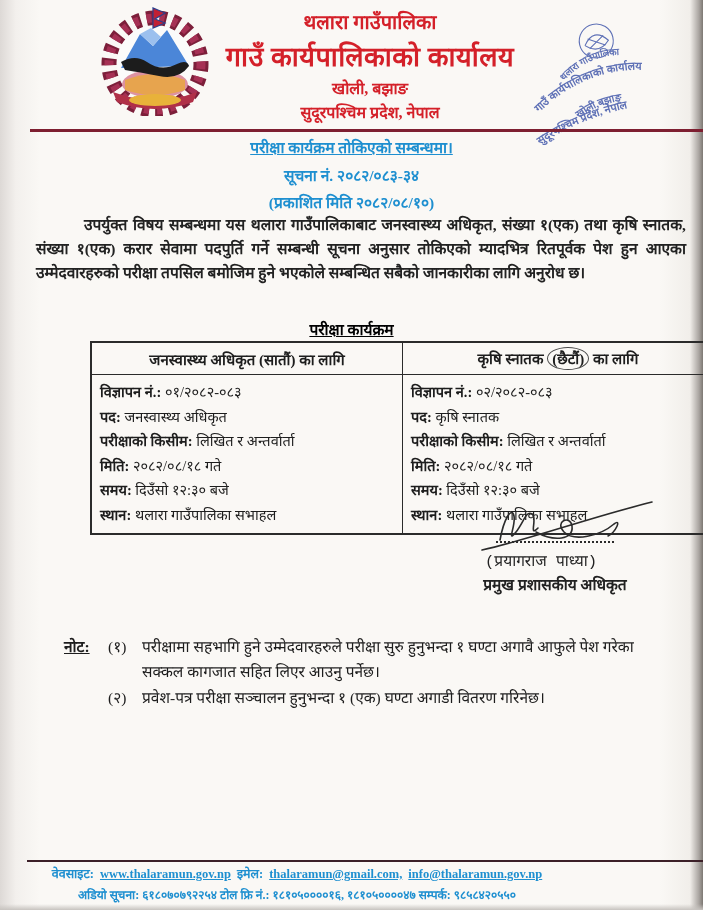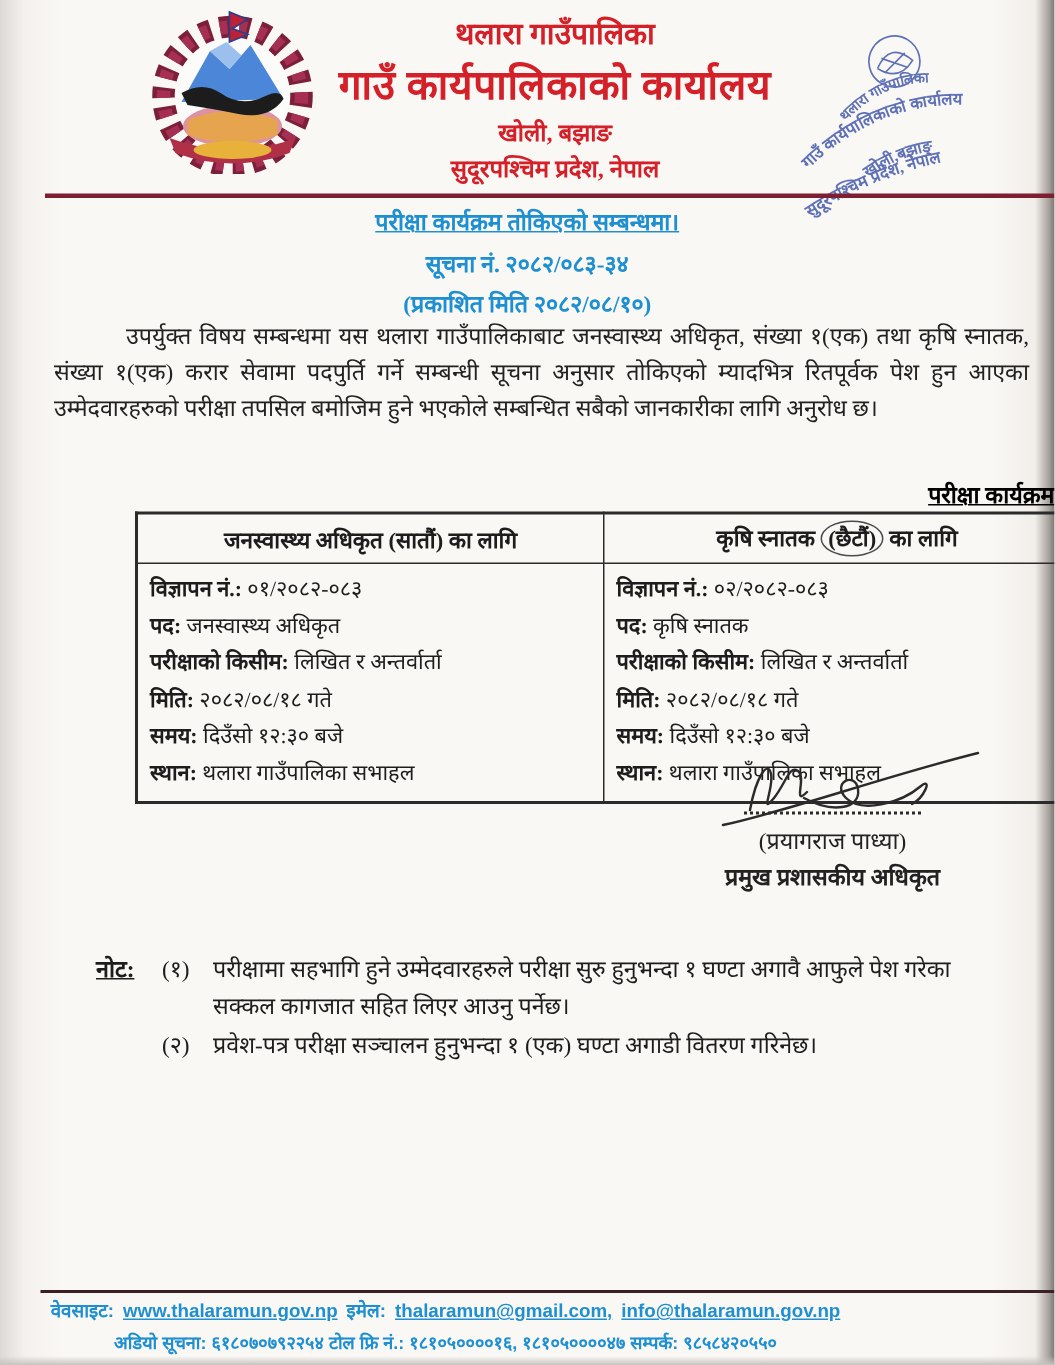--- a/index.html
+++ b/index.html
@@ -22,49 +22,49 @@
   
   .rule-header { position:absolute; left:30px; top:129px; width:673px; height:3px; background:#7e1f31; }
   .rule-footer { position:absolute; left:27px; top:860px; width:676px; height:2px; background:#3c2028; }
   
   .subject { position:absolute; left:0; top:136px; width:703px; text-align:center; color:#1e8fd0; font-weight:bold; }
   .subj-1 { font-size:15.5px; text-decoration:underline; }
   .subj-2 { font-size:15.5px; margin-top:6px;text-align:center; }
   .subj-3 { font-size:15.5px; margin-top:5px;text-align:center; }
   
   .body-par { position:absolute; left:36px; top:213px; width:650px; font-size:15.5px; line-height:24px;
-    color:#222; text-align:justify; text-indent:48px; }
-  
-  .sched-title { position:absolute; left:0; top:318px; width:703px; text-align:right; font-weight:bold;
+    color:#222; text-align:justify; text-indent:48px;font-weight:bold; }
+  
+  .sched-title { position:absolute; left:0; top:318px; width:703px; text-align:center; font-weight:bold;
     font-size:15.5px; }
   .sched-title span { text-decoration:underline; }
   .exam-table { position:absolute; left:90px; top:341px; width:625px; border-collapse:collapse;
     border:2px solid #2b2b2b; font-size:14.5px; color:#1d1d1d; }
   .exam-table th { border:1.5px solid #2b2b2b; font-size:15px; padding:4px 2px; font-weight:bold; text-align:center; }
   .exam-table td { border:1.5px solid #2b2b2b; vertical-align:top; padding:5px 8px 6px 8px; width:50%; }
   .cell-line { line-height:24.5px; white-space:nowrap; }
   .cell-line b { font-weight:bold; }
   .circled { display:inline-block; border:1.6px solid #4a4a4a; border-radius:50%; padding:0 4px 1px 4px; }
   
   .sig-svg { position:absolute; left:478px; top:498px; width:180px; height:58px; }
   .sig-dots { position:absolute; left:496px; top:541px; width:118px; border-bottom:2.5px dotted #2b2b2b; }
-  .sig-name { position:absolute; left:430px; top:549px; width:250px; text-align:center; font-size:15.5px; color:#222; }
+  .sig-name { position:absolute; left:416px; top:549px; width:250px; text-align:center; font-size:15.5px; color:#222;font-family:Liberation Mono, monospace; }
   .sig-title { position:absolute; left:430px; top:573px; width:250px; text-align:center; font-size:15.5px; font-weight:bold; color:#222; }
   
   .notes { position:absolute; left:64px; top:634px; width:600px; font-size:15.5px; line-height:25px; color:#1d1d1d; }
   .notes-row { display:flex; }
   .note-label { font-weight:bold; text-decoration:underline; width:44px; flex:none; }
   .note-items { flex:1; }
   .note-item { display:flex; }
   .note-num { width:34px; flex:none; }
   .note-text { flex:1; }
   .note-item + .note-item { margin-top:1px; }
   
   .footer { position:absolute; left:0; top:865px; width:594px; text-align:center; color:#1e8fd0;
-    font-family:Liberation Sans, sans-serif; font-size:12.5px; font-weight:bold; }
+    font-family:Liberation Serif, serif; font-size:12.5px; font-weight:bold; }
   .footer-line2 { margin-top:4px; font-size:12px; }
   .flink { color:#1e8fd0; text-decoration:underline; cursor:pointer; }
   .fsep { display:inline-block; width:6px; }
 </style>
 </head>
 <body>
 
 <div id="paper">
 
   <svg class="logo" viewBox="0 0 120 110">

